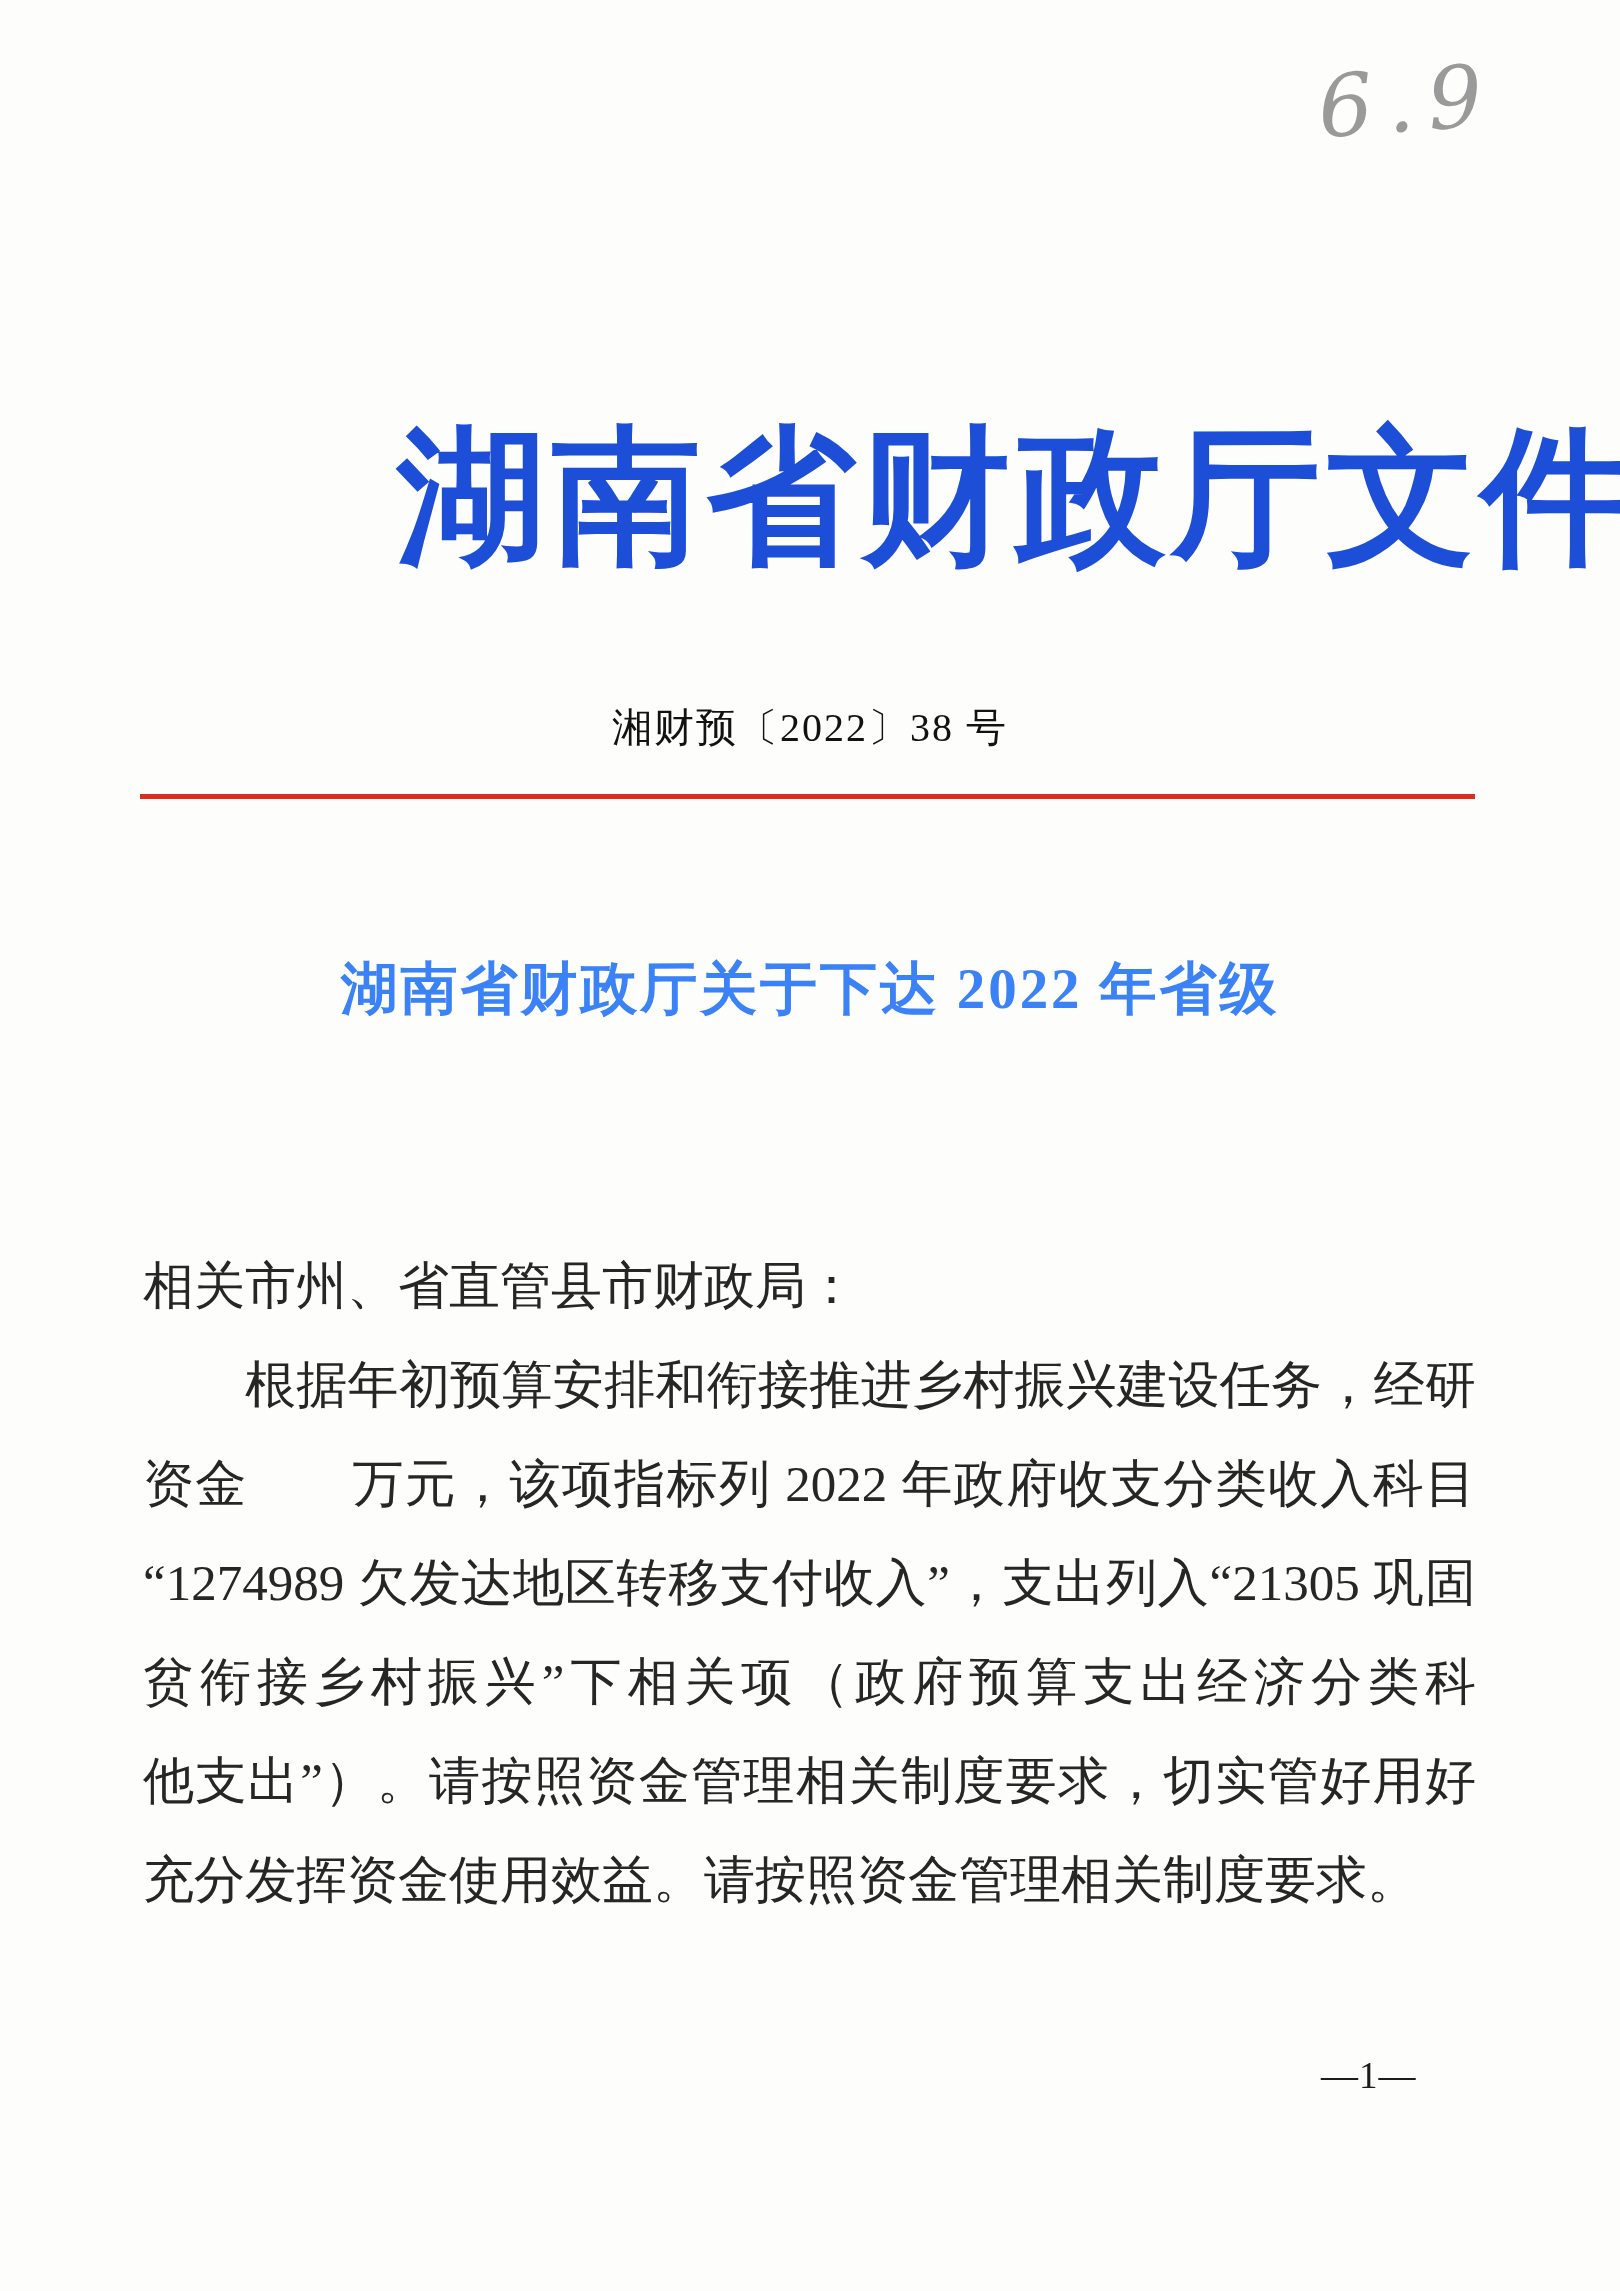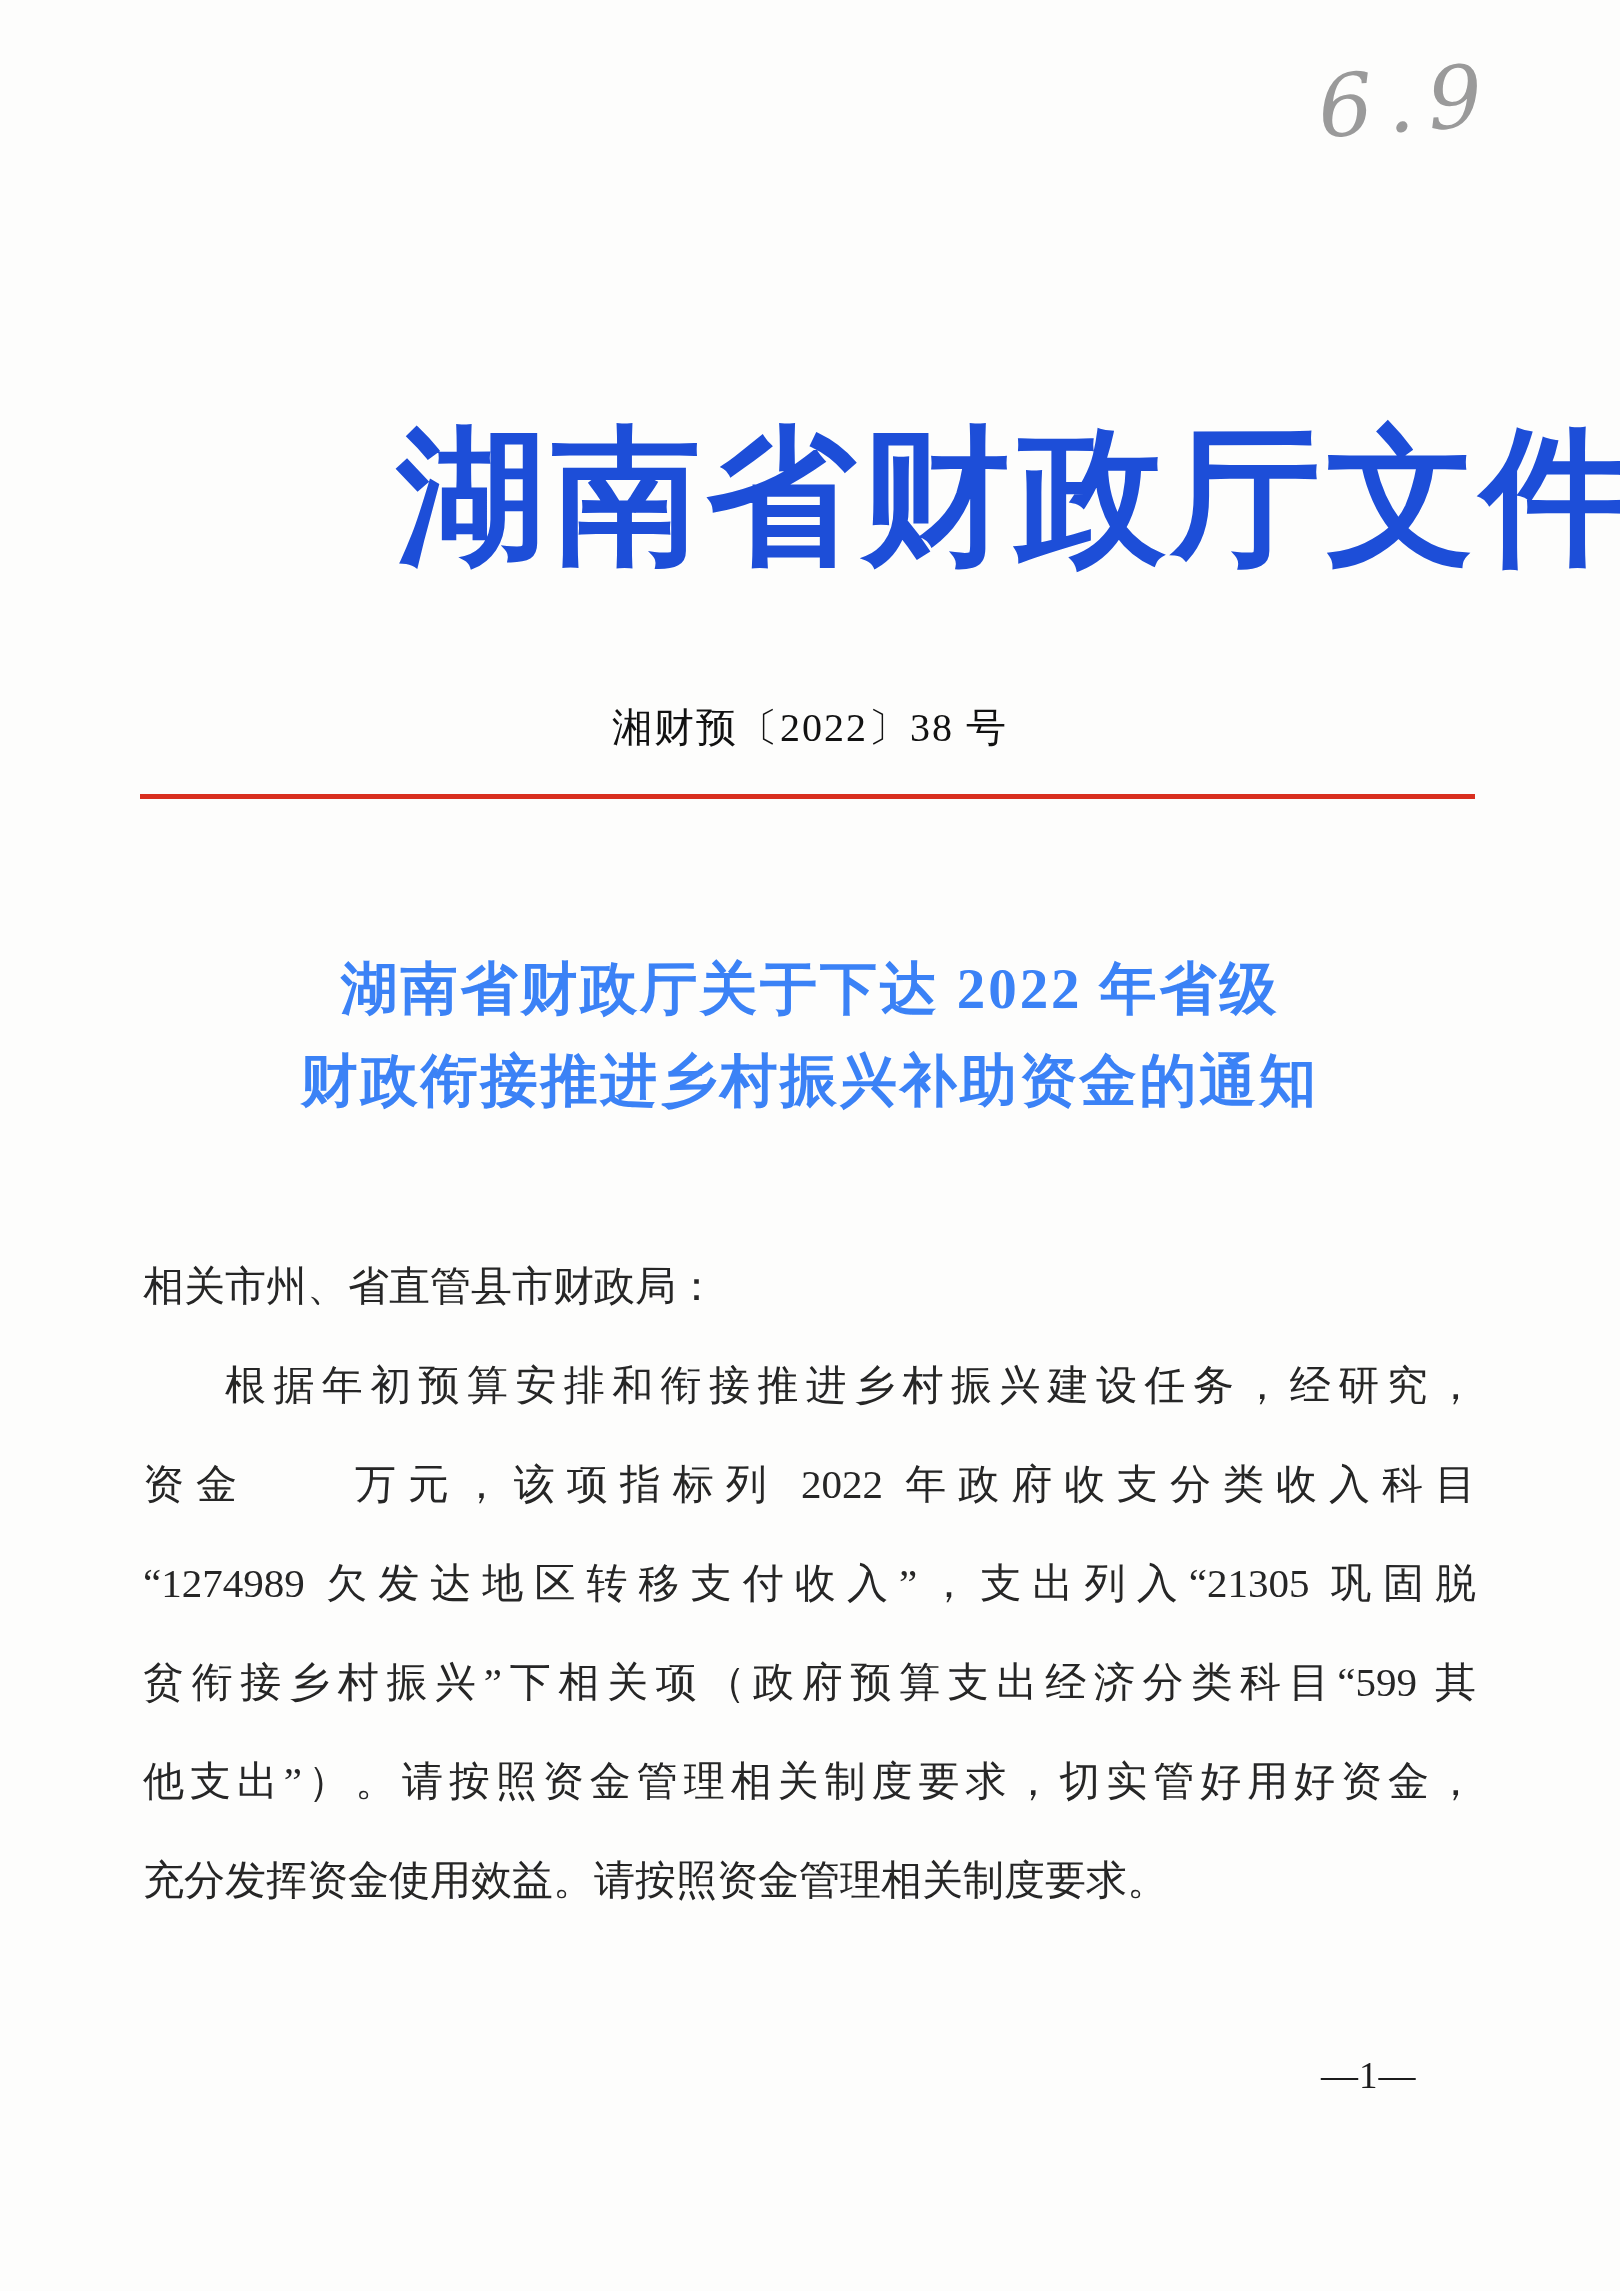--- a/index.html
+++ b/index.html
@@ -73,21 +73,21 @@
     line-height: 92px;
     font-weight: 700;
     color: #3b82f6;
     letter-spacing: 2.9px;
   }
   .body {
     position: absolute;
     left: 143px;
     top: 1237px;
     width: 1333px;
-    font-size: 41px;
+    font-size: 51px;
     color: #262626;
   }
   .body .line {
     height: 99px;
     line-height: 99px;
     white-space: pre;
   }
   .body .justify {
     text-align: justify;
     text-align-last: justify;
@@ -114,21 +114,20 @@
   <div class="handwritten">6.9</div>
 
   <div class="masthead">湖南省财政厅文件</div>
 
   <div class="docnum">湘财预〔2022〕38 号</div>
 
   <div class="redline"></div>
 
   <div class="title">
     <div>湖南省财政厅关于下达 2022 年省级</div>
-    <div>财政衔接推进乡村振兴补助资金的通知</div>
   </div>
 
   <div class="body">
     <div class="line">相关市州、省直管县市财政局：</div>
     <div class="line justify indent">根据年初预算安排和衔接推进乡村振兴建设任务，经研究，</div>
     <div class="line justify">资金　　万元，该项指标列 2022 年政府收支分类收入科目</div>
     <div class="line justify">“1274989 欠发达地区转移支付收入”，支出列入“21305 巩固脱</div>
     <div class="line justify">贫衔接乡村振兴”下相关项（政府预算支出经济分类科目“599 其</div>
     <div class="line justify">他支出”）。请按照资金管理相关制度要求，切实管好用好资金，</div>
     <div class="line">充分发挥资金使用效益。请按照资金管理相关制度要求。</div>

